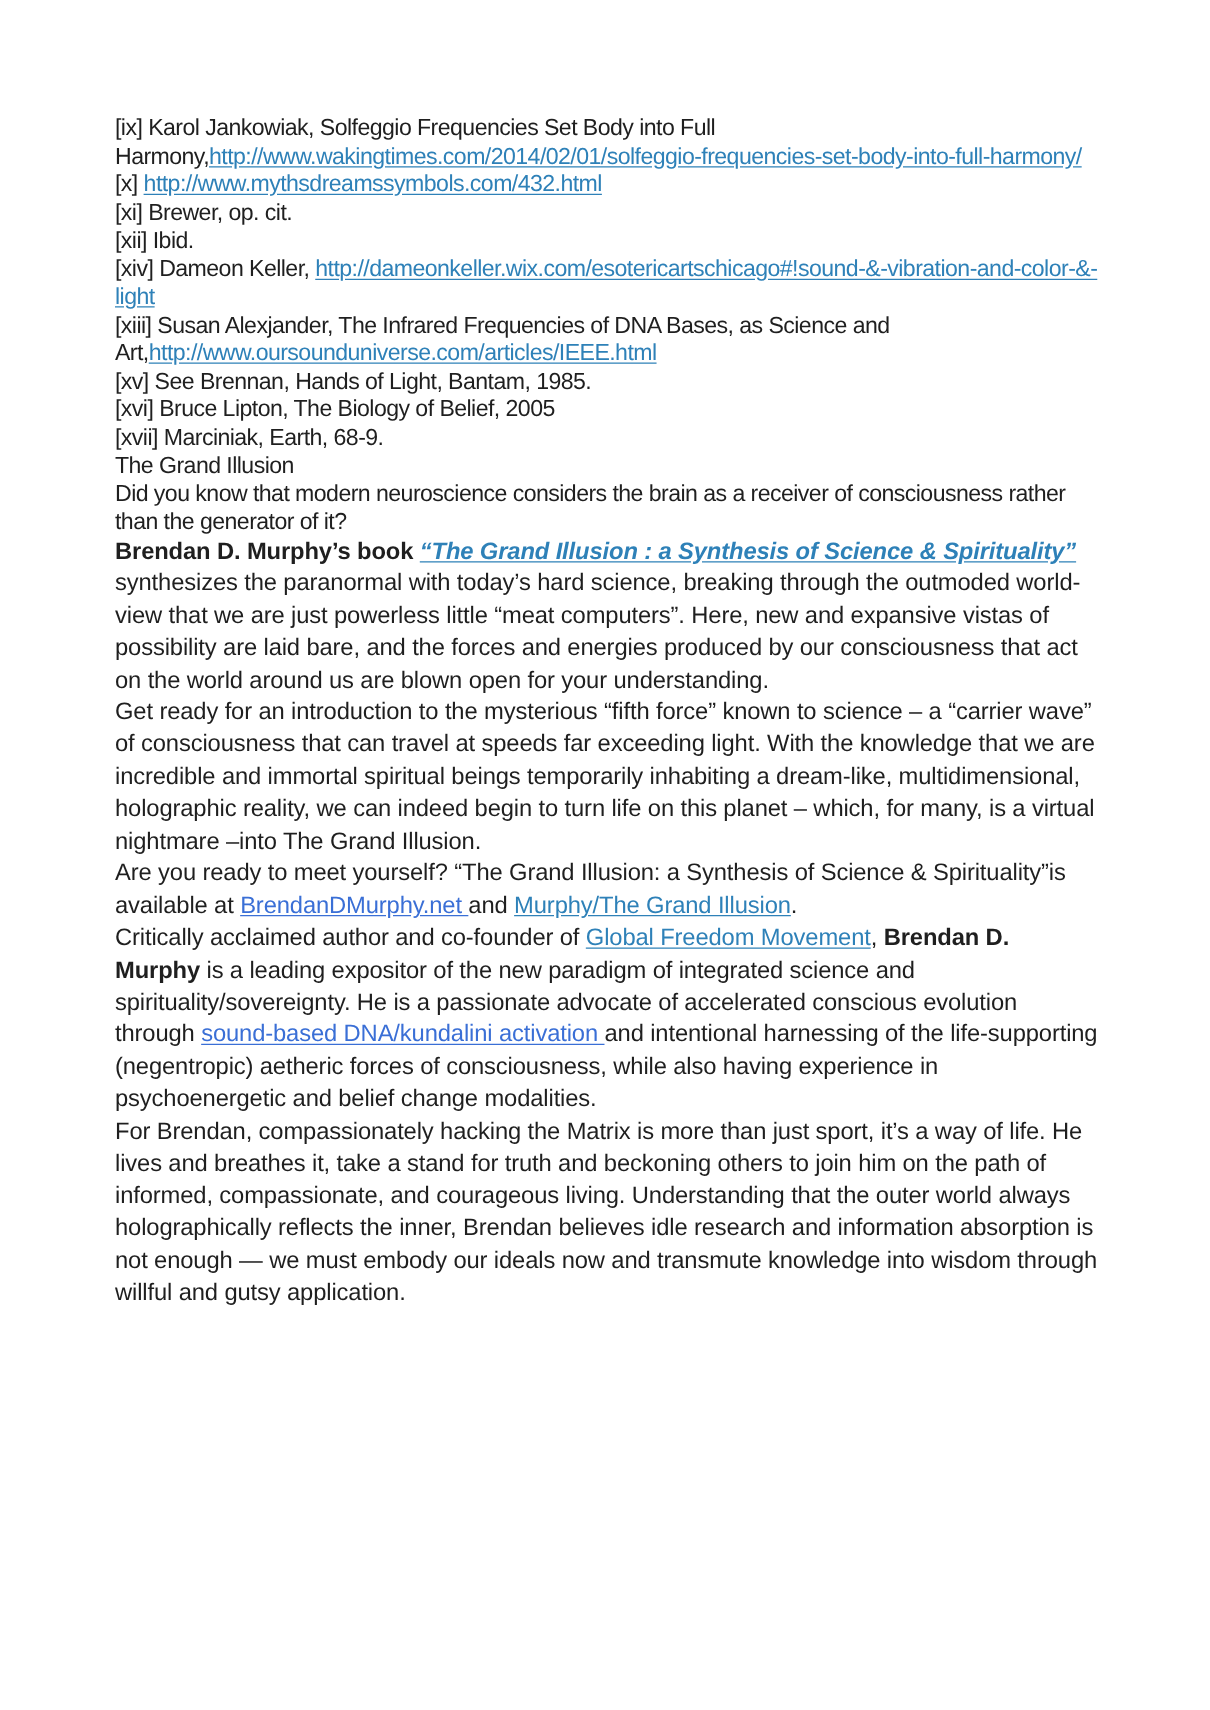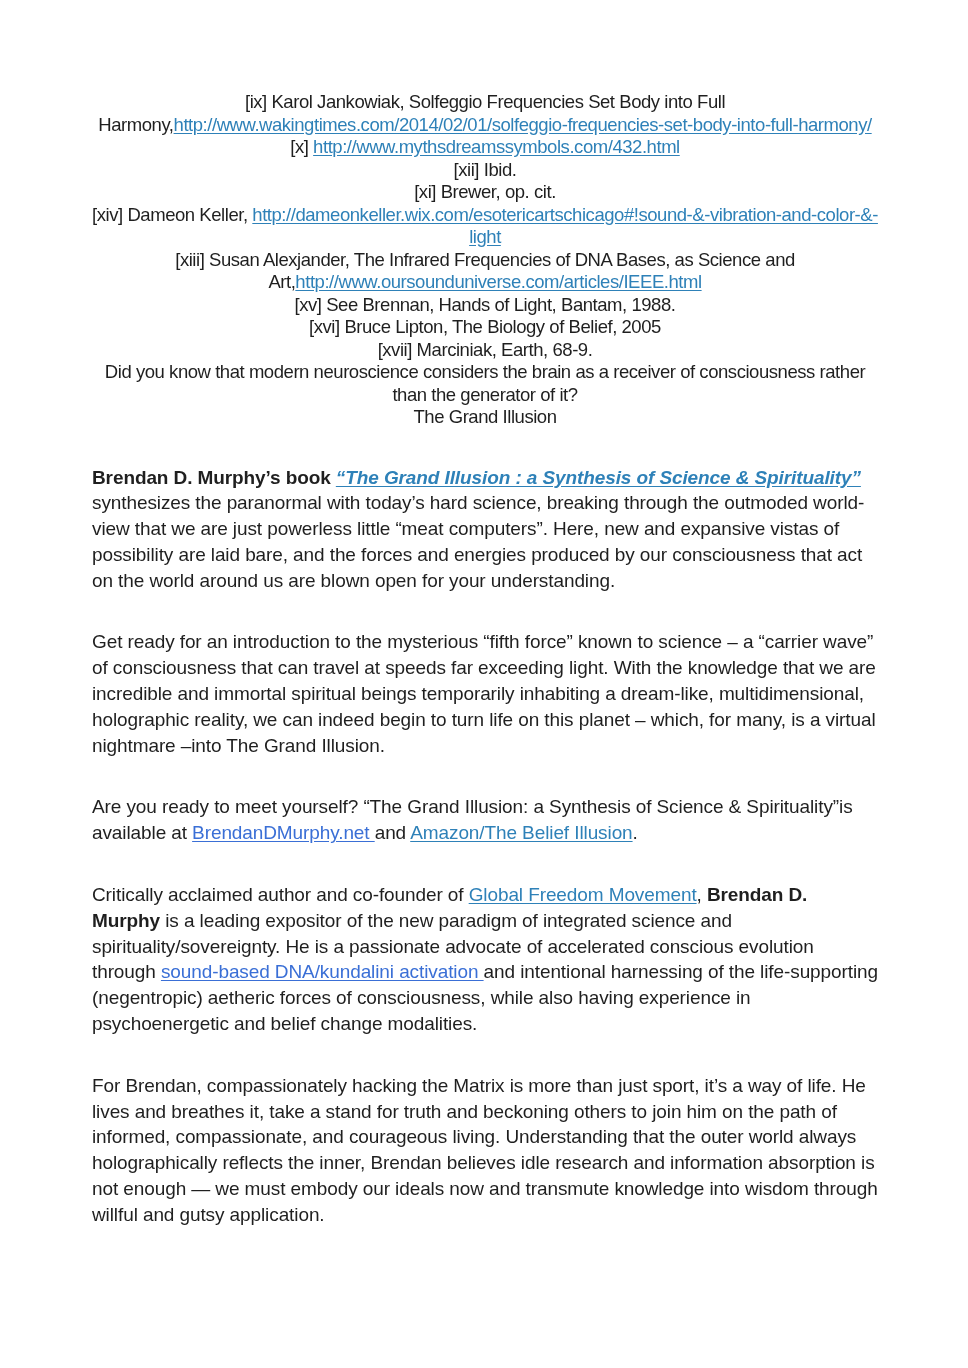--- a/index.html
+++ b/index.html
@@ -31,28 +31,26 @@
   .para {
     margin: 0;
     overflow-wrap: break-word;
     word-wrap: break-word;
   }
   
   .narrow .para {
     font-size: 18.5px;
     line-height: 22.5px;
     letter-spacing: -0.45px;
-    text-align: center;
   }
   
   .body .para {
     font-size: 19px;
     line-height: 25.8px;
     letter-spacing: -0.1px;
-    margin-top: 36px;
   }
   .spacer {
     min-height: 25.8px;
   }
   .plain { font-weight: normal; font-style: normal; }
   .bold  { font-weight: bold; }
   a.lnk {
     text-decoration: underline;
     text-underline-offset: 2px;
     cursor: pointer;
@@ -66,32 +64,32 @@
   }
 </style>
 </head>
 <body style="--link-teal: #2e81b8; --link-royal: #3a6fd6; color: rgb(31, 31, 31); background: rgb(255, 255, 255);">
 
 <div class="page">
   <div class="content" id="doc-root">
       <div class="section narrow">
         <p class="para"><span class="plain">[ix] Karol Jankowiak, Solfeggio Frequencies Set Body into Full Harmony,</span><a href="#" class="lnk link">http://www.wakingtimes.com/2014/02/01/solfeggio-frequencies-set-body-into-full-harmony/</a></p>
         <p class="para"><span class="plain">[x] </span><a href="#" class="lnk link">http://www.mythsdreamssymbols.com/432.html</a></p>
+        <p class="para"><span class="plain">[xi] Brewer, op. cit.</span></p>
         <p class="para"><span class="plain">[xii] Ibid.</span></p>
-        <p class="para"><span class="plain">[xi] Brewer, op. cit.</span></p>
         <p class="para"><span class="plain">[xiv] Dameon Keller, </span><a href="#" class="lnk link">http://dameonkeller.wix.com/esotericartschicago#!sound-&amp;-vibration-and-color-&amp;-light</a></p>
         <p class="para"><span class="plain">[xiii] Susan Alexjander, The Infrared Frequencies of DNA Bases, as Science and Art,</span><a href="#" class="lnk link">http://www.oursounduniverse.com/articles/IEEE.html</a></p>
-        <p class="para"><span class="plain">[xv] See Brennan, Hands of Light, Bantam, 1988.</span></p>
+        <p class="para"><span class="plain">[xv] See Brennan, Hands of Light, Bantam, 1985.</span></p>
         <p class="para"><span class="plain">[xvi] Bruce Lipton, The Biology of Belief, 2005</span></p>
         <p class="para"><span class="plain">[xvii] Marciniak, Earth, 68-9.</span></p>
+        <p class="para"><span class="plain">The Grand Illusion</span></p>
         <p class="para"><span class="plain">Did you know that modern neuroscience considers the brain as a receiver of consciousness rather than the generator of it?</span></p>
-        <p class="para"><span class="plain">The Grand Illusion</span></p>
       </div>
       <div class="section body">
         <p class="para"><span class="bold">Brendan D. Murphy’s book </span><a href="#" class="lnk link-bold-italic">“The Grand Illusion : a Synthesis of Science &amp; Spirituality” </a><span class="plain">synthesizes the paranormal with today’s hard science, breaking through the outmoded world-view that we are just powerless little “meat computers”. Here, new and expansive vistas of possibility are laid bare, and the forces and energies produced by our consciousness that act on the world around us are blown open for your understanding.</span></p>
         <p class="para"><span class="plain">Get ready for an introduction to the mysterious “fifth force” known to science – a “carrier wave” of consciousness that can travel at speeds far exceeding light. With the knowledge that we are incredible and immortal spiritual beings temporarily inhabiting a dream-like, multidimensional, holographic reality, we can indeed begin to turn life on this planet – which, for many, is a virtual nightmare –into The Grand Illusion.</span></p>
-        <p class="para"><span class="plain">Are you ready to meet yourself? “The Grand Illusion: a Synthesis of Science &amp; Spirituality”is available at </span><a href="#" class="lnk link2">BrendanDMurphy.net </a><span class="plain">and </span><a href="#" class="lnk link">Amazon/The Belief Illusion</a><span class="plain">.</span></p>
+        <p class="para"><span class="plain">Are you ready to meet yourself? “The Grand Illusion: a Synthesis of Science &amp; Spirituality”is available at </span><a href="#" class="lnk link2">BrendanDMurphy.net </a><span class="plain">and </span><a href="#" class="lnk link">Murphy/The Grand Illusion</a><span class="plain">.</span></p>
         <p class="para"><span class="plain">Critically acclaimed author and co-founder of </span><a href="#" class="lnk link">Global Freedom Movement</a><span class="plain">, </span><span class="bold">Brendan D. Murphy</span><span class="plain"> is a leading expositor of the new paradigm of integrated science and spirituality/sovereignty. He is a passionate advocate of accelerated conscious evolution through </span><a href="#" class="lnk link2">sound-based DNA/kundalini activation </a><span class="plain">and intentional harnessing of the life-supporting (negentropic) aetheric forces of consciousness, while also having experience in psychoenergetic and belief change modalities.</span></p>
         <p class="para"><span class="plain">For Brendan, compassionately hacking the Matrix is more than just sport, it’s a way of life. He lives and breathes it, take a stand for truth and beckoning others to join him on the path of informed, compassionate, and courageous living. Understanding that the outer world always holographically reflects the inner, Brendan believes idle research and information absorption is not enough — we must embody our ideals now and transmute knowledge into wisdom through willful and gutsy application.</span></p>
         <p class="para spacer"></p>
       </div>
     </div>
 </div>
 
 </body></html>

